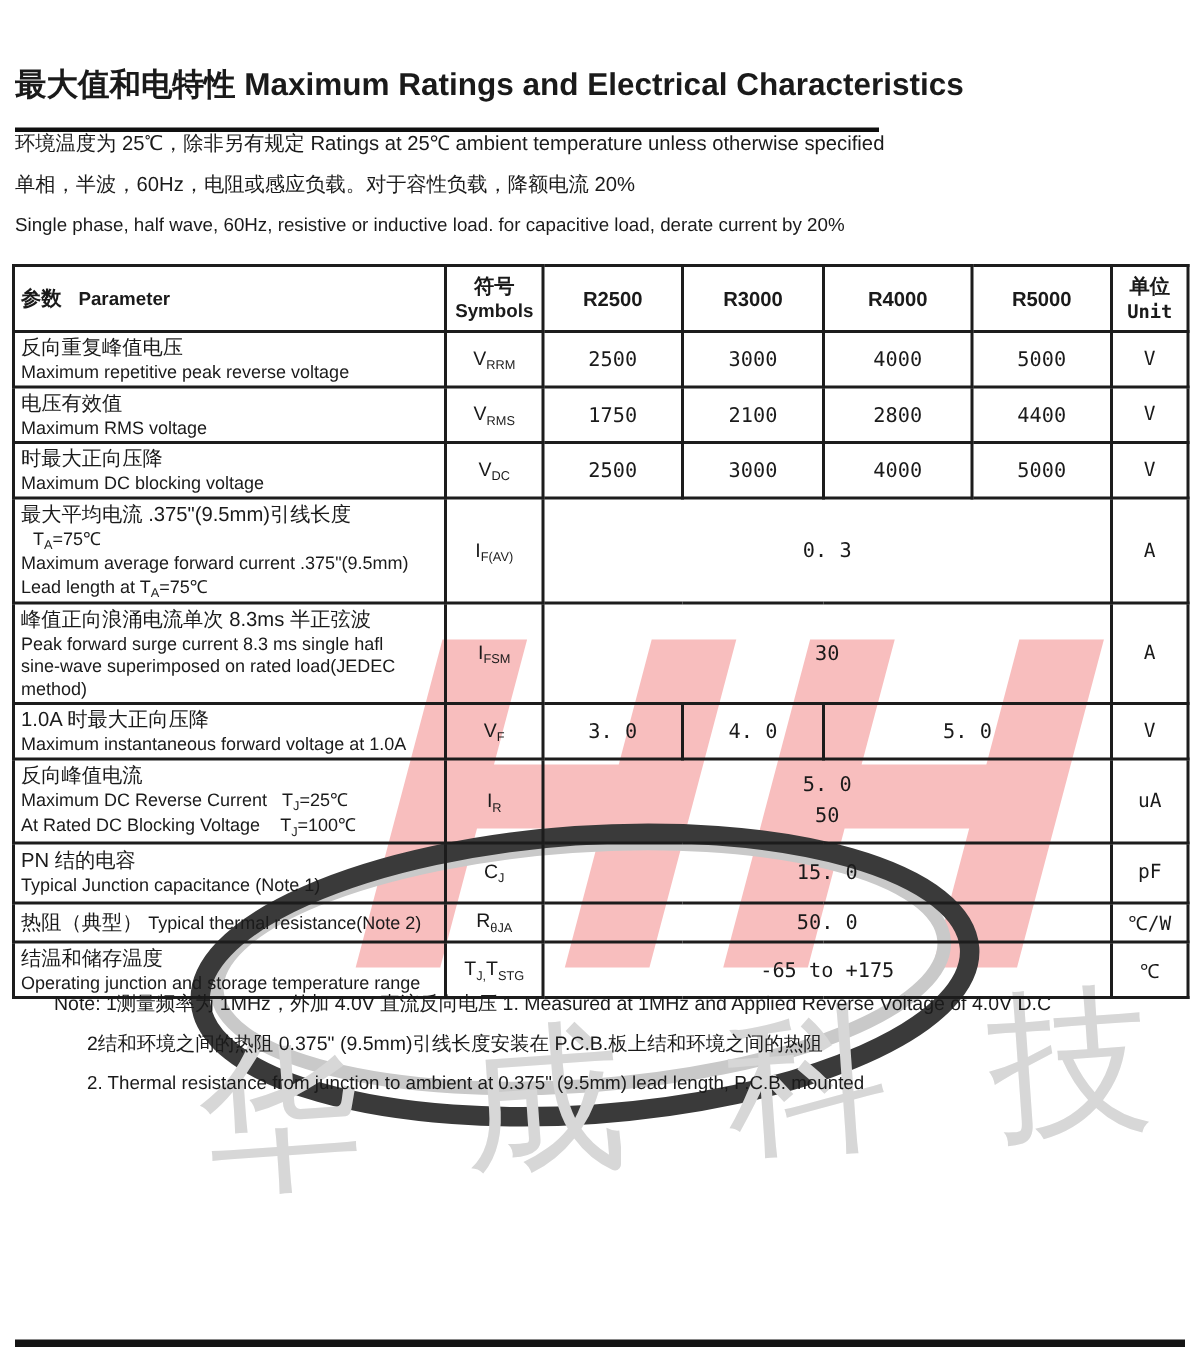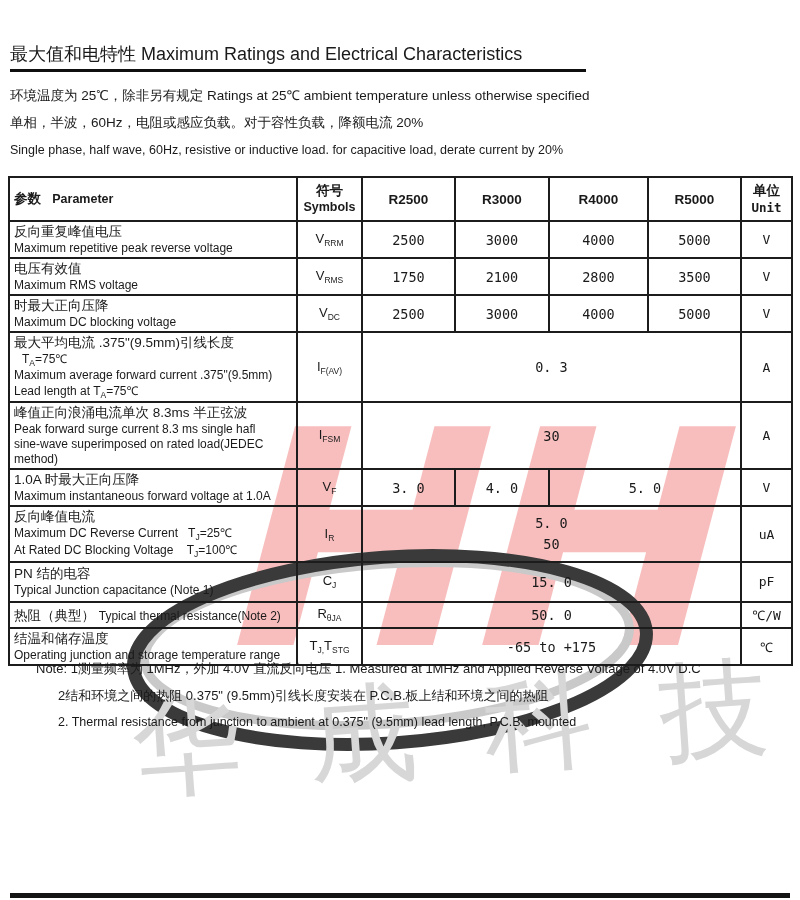--- a/index.html
+++ b/index.html
@@ -20,22 +20,22 @@
   .wm-company{
     position:absolute;left:132px;top:672px;
     font-family:"DejaVu Serif",serif;
     font-size:108px;line-height:1;letter-spacing:68px;
     color:#d7d7d7;transform:rotate(-4deg);white-space:nowrap;
   }
   
   .content{position:absolute;inset:0;z-index:1;}
   .doc-title{
     position:absolute;left:10px;top:42px;width:576px;
-    border-bottom:3px solid #0f0f0f;padding-bottom:3px;
-    font-size:18px;font-weight:normal;white-space:nowrap;
+    border-bottom:3px solid #0f0f0f;padding-bottom:15px;
+    font-size:21px;font-weight:bold;white-space:nowrap;
   }
   .doc-title .zh{font-family:"DejaVu Serif","Liberation Serif",serif;}
   .doc-title .en{font-family:"Liberation Sans",sans-serif;}
   .intro{position:absolute;left:10px;top:86px;}
   .intro .l1{font-size:13.5px;margin-bottom:9px;}
   .intro .l2{font-size:13.5px;margin-bottom:11px;}
   .intro .l3{font-size:12.5px;}
   
   table.spec{
     position:absolute;left:8px;top:176px;width:785px;
@@ -150,21 +150,21 @@
 
       <tr class="r1">
         <td class="param">
           <div class="zh">电压有效值</div>
           <div class="en">Maximum RMS voltage</div>
         </td>
         <td class="sym"><span>V</span><span class="sub">RMS</span></td>
         <td class="val">1750</td>
         <td class="val">2100</td>
         <td class="val">2800</td>
-        <td class="val">3500</td>
+        <td class="val">4400</td>
         <td class="unit">V</td>
       </tr>
 
       <tr class="r2">
         <td class="param">
           <div class="zh">时最大正向压降</div>
           <div class="en">Maximum DC blocking voltage</div>
         </td>
         <td class="sym"><span>V</span><span class="sub">DC</span></td>
         <td class="val">2500</td>

